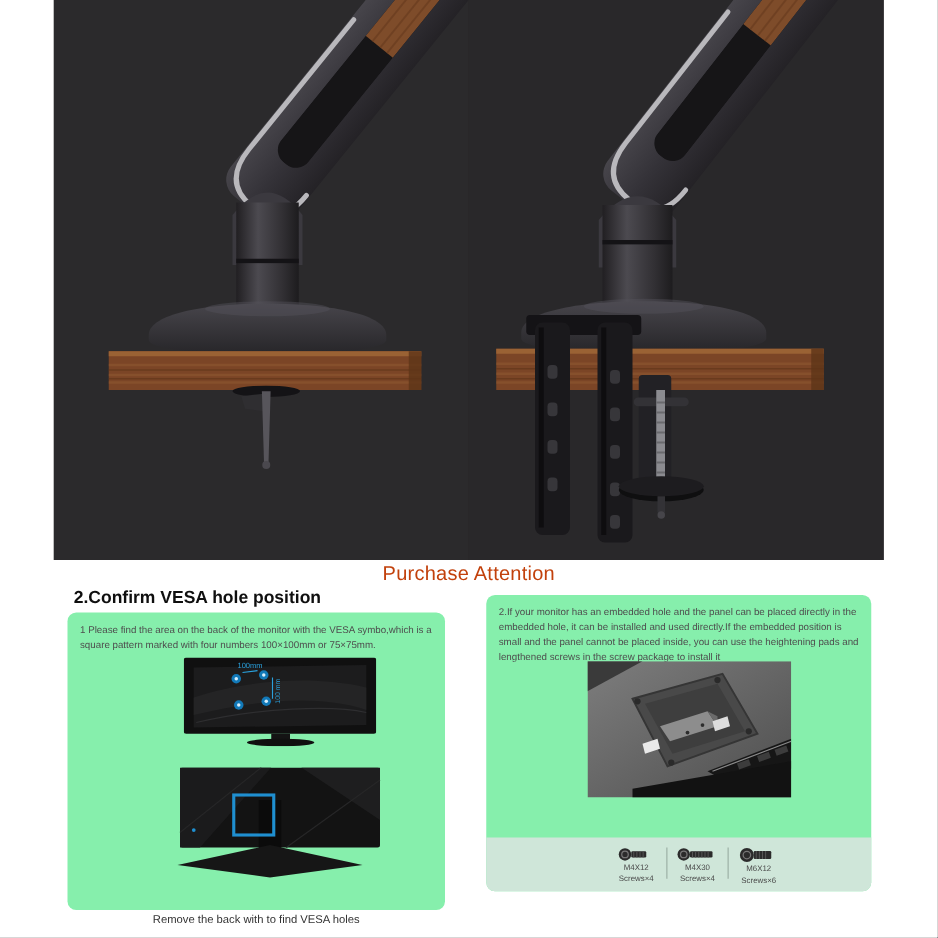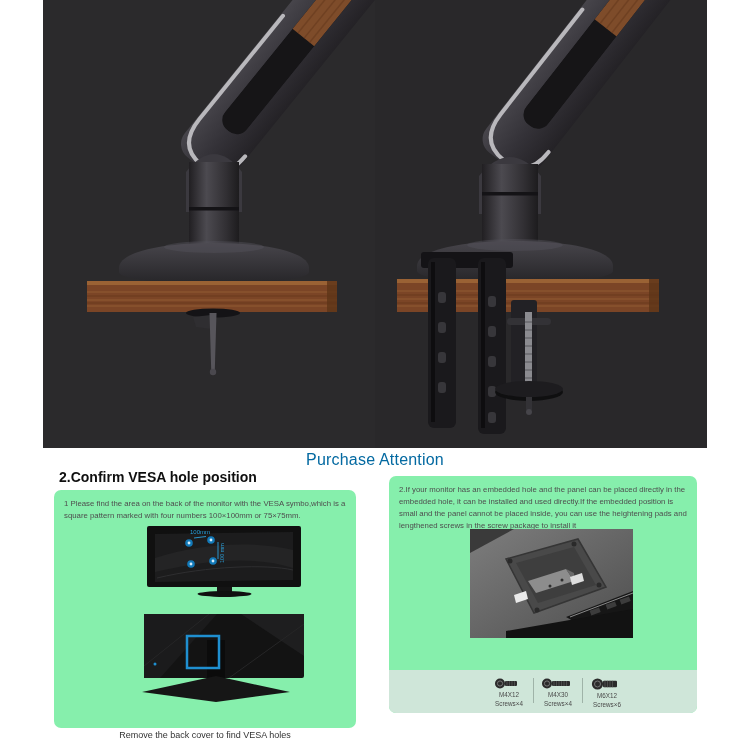--- a/index.html
+++ b/index.html
@@ -5,21 +5,21 @@
   html,body{margin:0;padding:0;background:#ffffff;}
   body{font-family:"Liberation Sans","DejaVu Sans",sans-serif;}
   .page{position:relative;width:750px;height:750px;background:#fff;overflow:hidden;}
 
   
   .hero{position:absolute;left:43px;top:0;width:664px;height:448px;display:flex;background:#2a292b;}
   .hero svg{display:block;}
 
   
   .title{position:absolute;left:0;top:451px;width:750px;text-align:center;
-         font-size:16px;color:#0369a1;letter-spacing:.2px;}
+         font-size:16px;color:#c2410c;letter-spacing:.2px;}
   .section-heading{position:absolute;left:59px;top:469px;font-size:14px;font-weight:bold;color:#0f0f0f;}
 
   
   .panel{position:absolute;background:#86efac;border-radius:7px;}
   .panel.left{left:54px;top:490px;width:302px;height:238px;}
   .panel.right{left:389px;top:476px;width:308px;height:237px;}
   .panel-body{margin:8px 10px 0 10px;font-size:7.8px;line-height:1.55;color:#4e4e4e;}
 
   .caption{position:absolute;left:0;width:100%;text-align:center;font-size:9px;color:#333;margin-top:20px;}
   .cap1{top:107px;}
@@ -194,21 +194,21 @@
     <svg class="monitor2" width="200" height="95" viewBox="0 0 200 95">
       <rect x="27" y="0" width="160" height="64" rx="2" fill="#131313"></rect>
       <polygon points="27,0 100,0 43,64 27,64" fill="#1b1b1c"></polygon>
       <polygon points="124,0 187,0 187,42" fill="#1e1e1f"></polygon>
       <path d="M27,52 L92,0 M112,64 L187,10" stroke="#262627" stroke-width="1"></path>
       <circle cx="38" cy="50" r="1.5" fill="#1f8fd0"></circle>
       <rect x="90" y="26" width="18" height="52" fill="#0b0b0b"></rect>
       <rect x="70" y="22" width="32" height="32" fill="none" stroke="#1f8fd0" stroke-width="2.5"></rect>
       <polygon points="25,78 99,62 173,78 99,88" fill="#161616"></polygon>
     </svg>
-    <div class="caption cap2">Remove the back cover to find VESA holes</div>
+    <div class="caption cap2">Remove the back with to find VESA holes</div>
   </div>
 
   <div class="panel right">
     <div class="panel-body">2.If your monitor has an embedded hole and the panel can be placed directly in the embedded hole, it can be installed and used directly.If the embedded position is small and the panel cannot be placed inside, you can use the heightening pads and lengthened screws in the screw package to install it</div>
 
     <svg class="vesa-photo" width="163" height="109" viewBox="0 0 163 109">
       <defs>
         <linearGradient id="pGrad" x1="0" y1="0" x2="1" y2="1">
           <stop offset="0" stop-color="#7d7d7d"></stop>
             <stop offset="1" stop-color="#4e4e4e"></stop>

